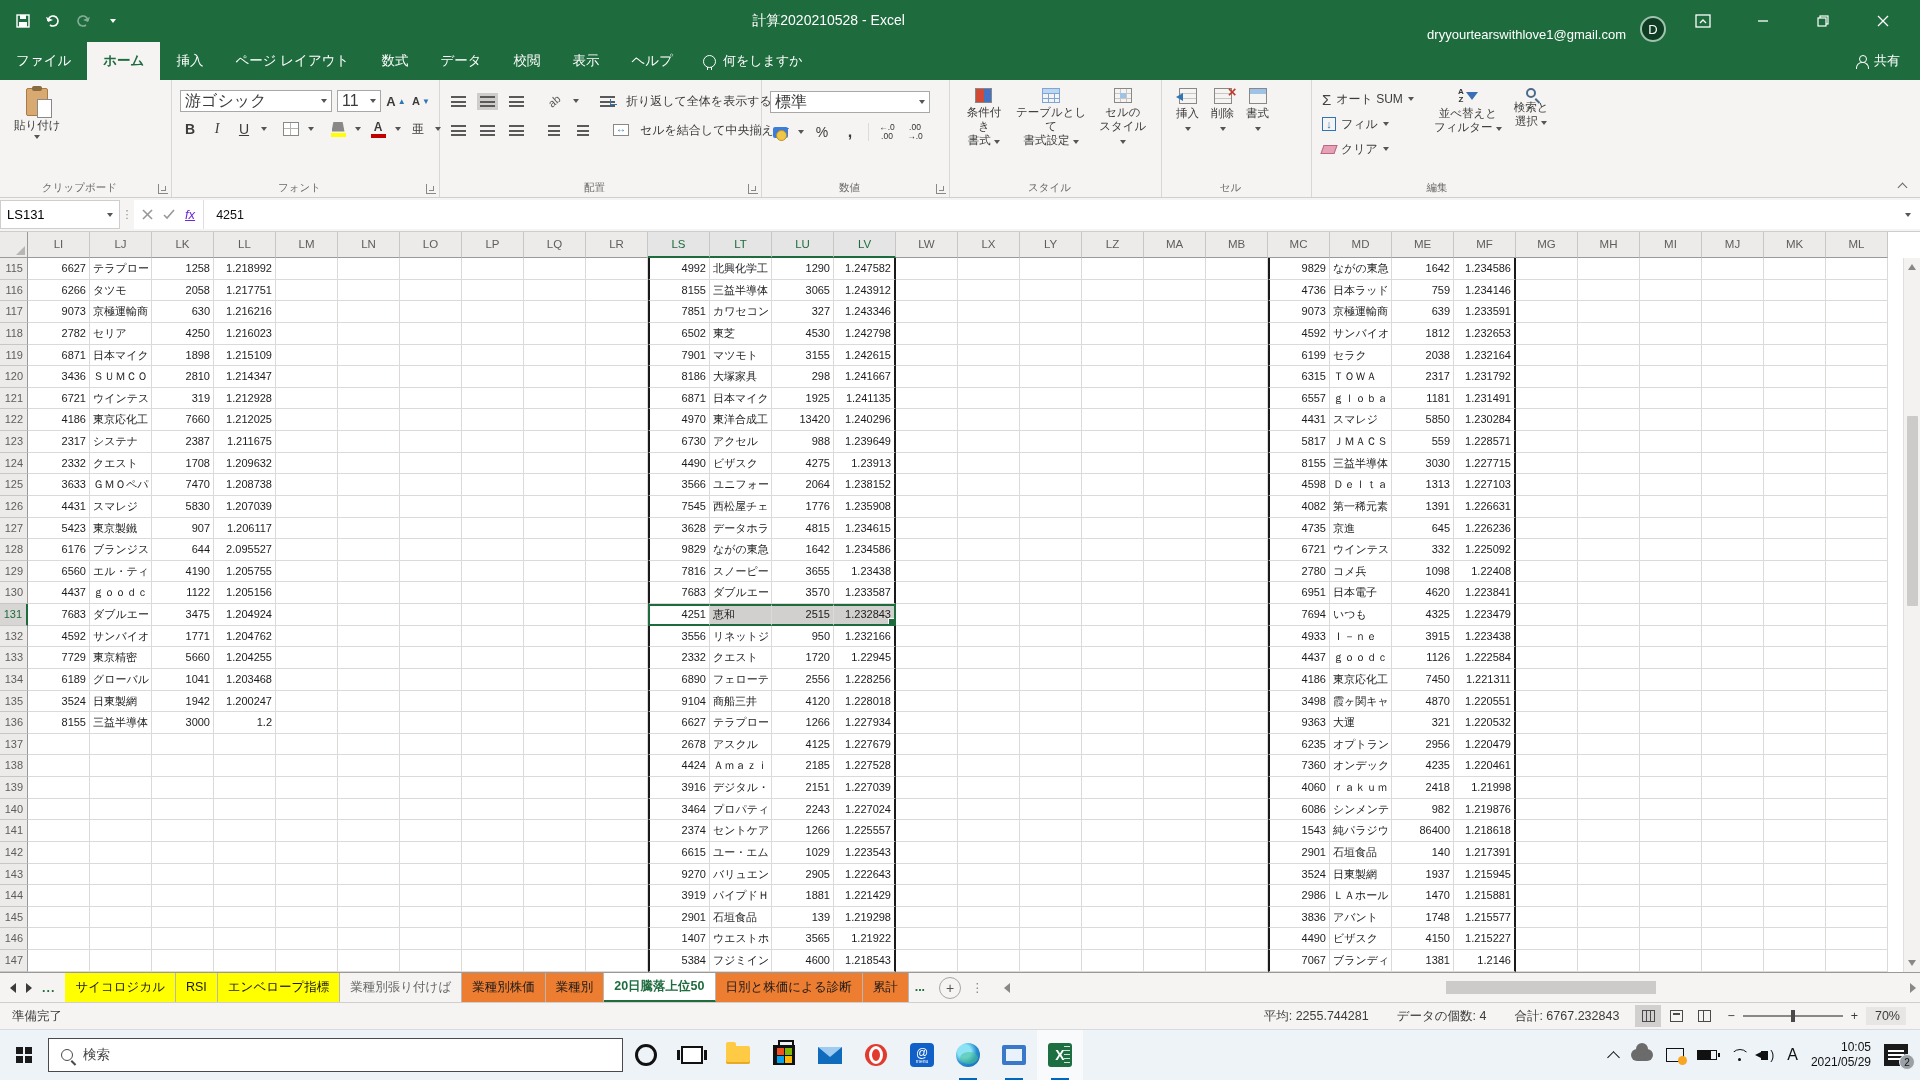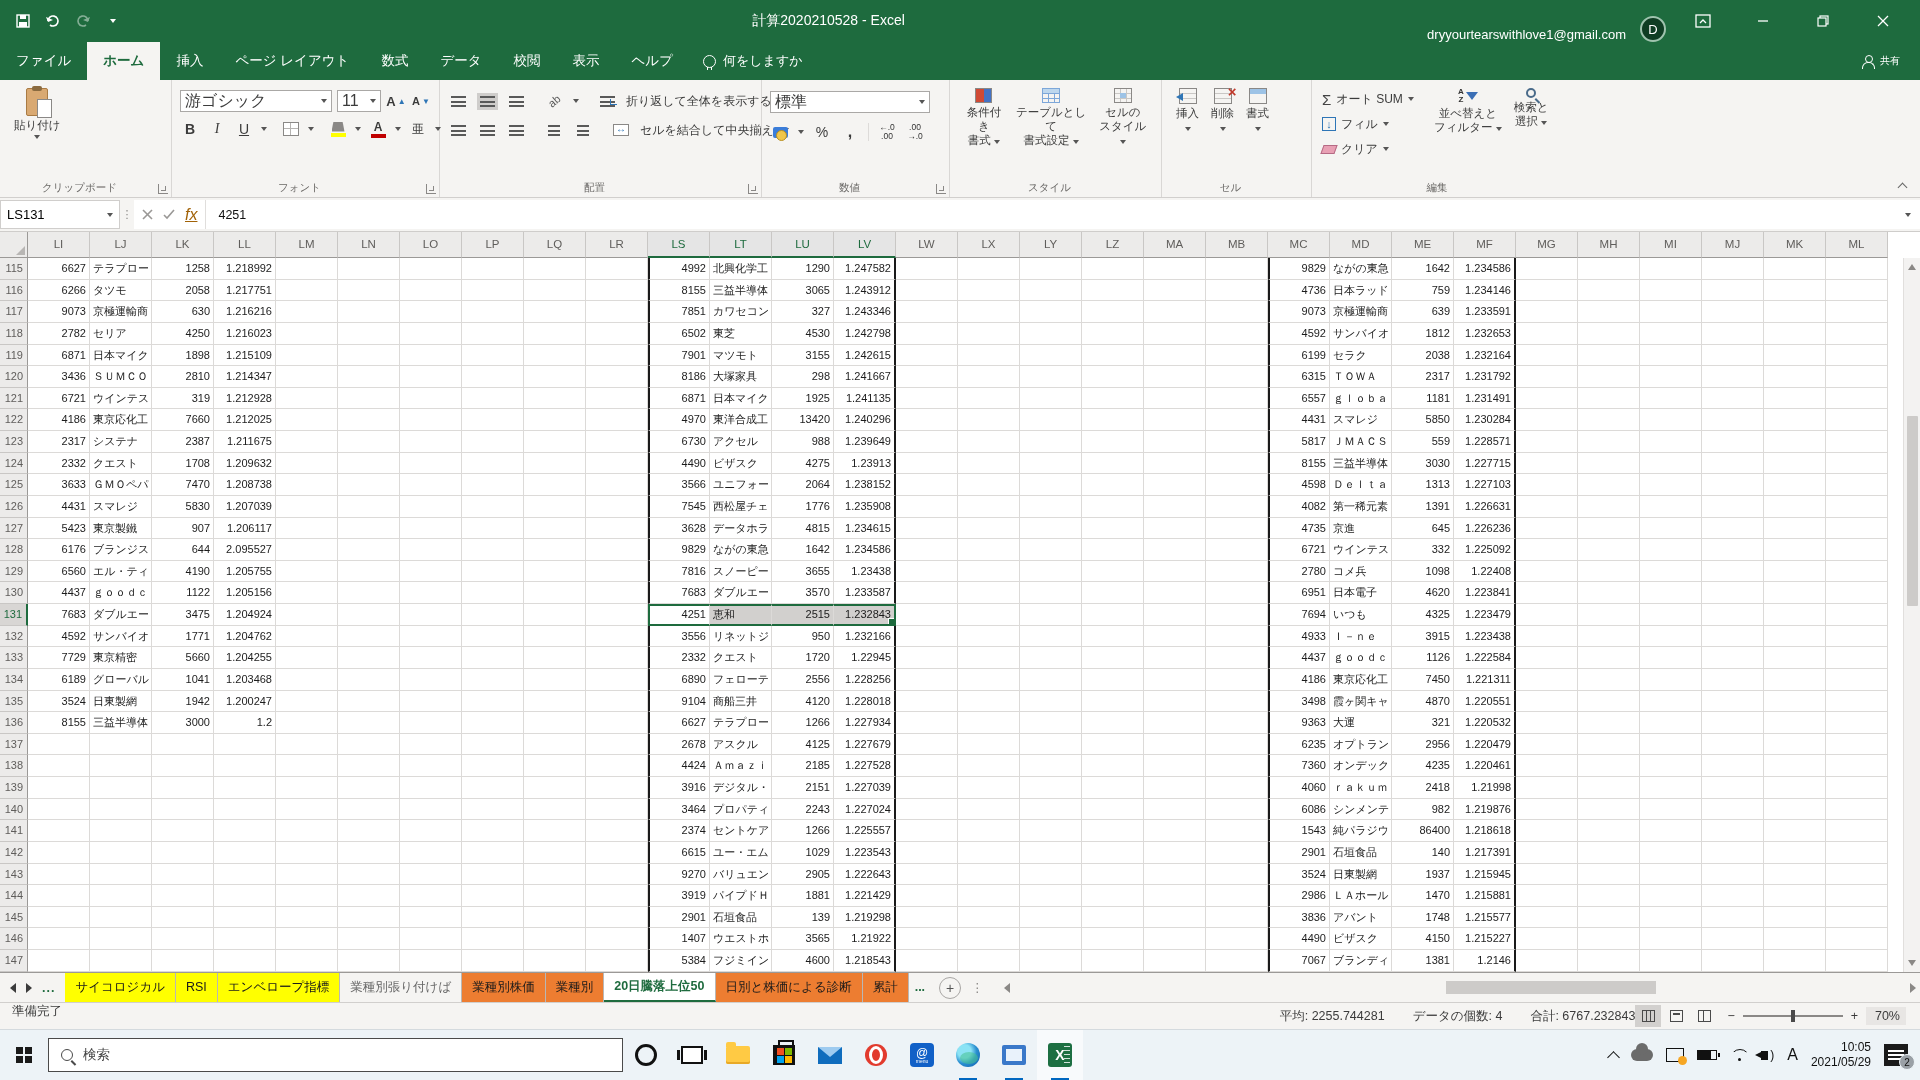--- a/index.html
+++ b/index.html
@@ -20,21 +20,21 @@
   .avatar{width:26px;height:26px;border-radius:50%;background:#0f3d23;border:2px solid #9fc3ae;display:flex;align-items:center;justify-content:center;font-size:13px;}
   .winbtn{width:46px;height:42px;display:flex;align-items:center;justify-content:center;}
 
   
   .tabrow{height:38px;background:#1e6b3e;display:flex;align-items:stretch;color:#fff;flex:0 0 auto;}
   .rtab{padding:0 16px;line-height:38px;font-size:13.5px;white-space:nowrap;}
   .rtab-active{background:#f5f4f2;color:#1e6b3e;font-weight:bold;}
   .tellme{display:flex;align-items:center;gap:7px;margin-left:14px;font-size:13px;}
   .bulb{width:13px;height:13px;border:1.5px solid #fff;border-radius:50%;position:relative;}
   .bulb::after{content:'';position:absolute;left:3.5px;top:11px;width:3px;height:3px;border-left:1.5px solid #fff;border-right:1.5px solid #fff;}
-  .share{margin-left:auto;display:flex;align-items:center;gap:6px;padding-right:20px;font-size:10px;}
+  .share{margin-left:auto;display:flex;align-items:center;gap:6px;padding-right:20px;font-size:13px;}
   .person{width:12px;height:12px;position:relative;}
   .person::before{content:'';position:absolute;left:3px;top:0;width:6px;height:6px;border:1.3px solid #fff;border-radius:50%;}
   .person::after{content:'';position:absolute;left:0;top:7px;width:11px;height:6px;border:1.3px solid #fff;border-bottom:none;border-radius:6px 6px 0 0;}
 
   
   .ribbon{height:118px;background:#f5f4f2;border-bottom:1px solid #d1cfcd;display:flex;flex:0 0 auto;position:relative;font-size:12px;color:#3b3b3b;}
   .rgroup{position:relative;border-right:1px solid #d9d7d5;padding:4px 8px 18px 8px;display:flex;}
   .rg-label{position:absolute;bottom:2px;left:0;right:12px;text-align:center;font-size:10.5px;color:#6a6866;white-space:nowrap;}
   .launcher{position:absolute;right:3px;bottom:3px;width:10px;height:10px;border-left:1px solid #8a8886;border-bottom:1px solid #8a8886;}
   .launcher::after{content:'';position:absolute;right:2px;top:2px;width:4px;height:4px;border-right:1.5px solid #8a8886;border-bottom:1.5px solid #8a8886;}
@@ -54,21 +54,21 @@
   .sigma{font-size:15px;color:#444;}
   .ed-col{display:flex;flex-direction:column;gap:3px;padding:4px 2px;}
   .collapse{position:absolute;right:10px;bottom:4px;width:14px;height:14px;}
   .collapse::before{content:'';position:absolute;left:3px;top:5px;width:6px;height:6px;border-left:1.6px solid #666;border-top:1.6px solid #666;transform:rotate(45deg);}
 
   
   .fbar{height:34px;background:#f5f4f2;border-bottom:1px solid #cfcdcb;display:flex;align-items:stretch;flex:0 0 auto;}
   .namebox{width:120px;background:#fff;border:1px solid #d0cecc;display:flex;align-items:center;justify-content:space-between;padding:0 6px;font-size:13px;margin:2px 0 2px 0;}
   .fsplit{width:14px;display:flex;align-items:center;justify-content:center;color:#8a8886;font-size:11px;letter-spacing:0;}
   .fbtns{display:flex;align-items:center;gap:10px;padding:0 8px;border-right:1px solid #e0dedc;background:#fff;margin:2px 0;}
-  .fx{font-style:italic;font-size:16px;color:#a16207;text-decoration:underline;}
+  .fx{font-style:italic;font-size:13px;color:#6d28d9;text-decoration:underline;}
   .fvalue{flex:1;background:#fff;margin:2px 0;display:flex;align-items:center;padding-left:12px;font-size:12.5px;color:#111;}
   .fexp{width:24px;display:flex;align-items:center;justify-content:center;background:#fff;margin:2px 0;}
 
   
   .grid{flex:1;position:relative;background:#fff;overflow:hidden;}
   .ghead{display:flex;height:26px;width:1903px;}
   .corner{width:28px;flex:0 0 28px;background:#ecebea;border-right:1px solid #9b9997;border-bottom:1px solid #9b9997;position:relative;}
   .corner::after{content:'';position:absolute;right:2px;bottom:2px;width:0;height:0;border-left:9px solid transparent;border-bottom:9px solid #b8b6b4;}
   .ch{flex:0 0 62px;width:62px;text-align:center;font-size:11.5px;color:#5f5d5b;line-height:25px;background:#ecebea;border-right:1px solid #c9c7c5;border-bottom:1px solid #9b9997;}
   .ch-sel{background:#e5e5e5;color:#1e6b3e;border-bottom:2px solid #1e6b3e;line-height:24px;}
@@ -103,23 +103,23 @@
   .stab-yellow{background:#ffff00;}
   .stab-orange{background:#ed7d31;}
   .stab-plain{background:transparent;color:#666;}
   .stab-active{background:#fff;color:#1e6b3e;font-weight:bold;border-bottom:2px solid #1e6b3e;line-height:27px;}
   .more{color:#1e6b3e;font-weight:bold;padding:0 6px;line-height:29px;}
   .addsheet{width:22px;height:22px;border:1px solid #a8a6a4;border-radius:50%;align-self:center;margin-left:8px;display:flex;align-items:center;justify-content:center;color:#555;font-size:14px;}
   .hscroll{flex:1;display:flex;align-items:center;margin-left:10px;gap:6px;padding-right:4px;}
   .hthumb{width:210px;height:13px;background:#cdcbc9;margin-left:430px;}
 
   
-  .statusbar{height:27px;background:#f5f4f2;border-top:1px solid #d1cfcd;display:flex;font-size:12.5px;color:#3b3b3b;flex:0 0 auto;}
+  .statusbar{height:27px;background:#f5f4f2;border-top:1px solid #d1cfcd;display:flex;align-items:center;font-size:12.5px;color:#3b3b3b;flex:0 0 auto;}
   .ready{padding-left:12px;}
-  .stats{margin-left:auto;display:flex;align-items:center;gap:28px;}
+  .stats{margin-left:auto;display:flex;align-items:center;gap:28px;padding-right:16px;}
   .viewbtns{display:flex;align-items:center;gap:2px;padding-right:10px;}
   .vbtn{width:26px;height:22px;display:flex;align-items:center;justify-content:center;}
   .vbtn-active{background:#d2d0ce;}
   .vic{width:13px;height:12px;border:1px solid #4a4a4a;position:relative;}
   .vic-grid::before{content:'';position:absolute;inset:0;background:
     linear-gradient(to right,transparent 3px,#4a4a4a 3px,#4a4a4a 4px,transparent 4px,transparent 7px,#4a4a4a 7px,#4a4a4a 8px,transparent 8px);}
   .vic-page::before{content:'';position:absolute;left:2px;right:2px;top:2px;height:2px;background:#4a4a4a;}
   .vic-brk::before{content:'';position:absolute;left:4px;top:0;bottom:0;width:1px;background:#4a4a4a;}
   .zoomer{display:flex;align-items:center;gap:8px;padding-right:14px;}
   .ztrack{width:100px;height:2px;background:#8a8886;position:relative;}

